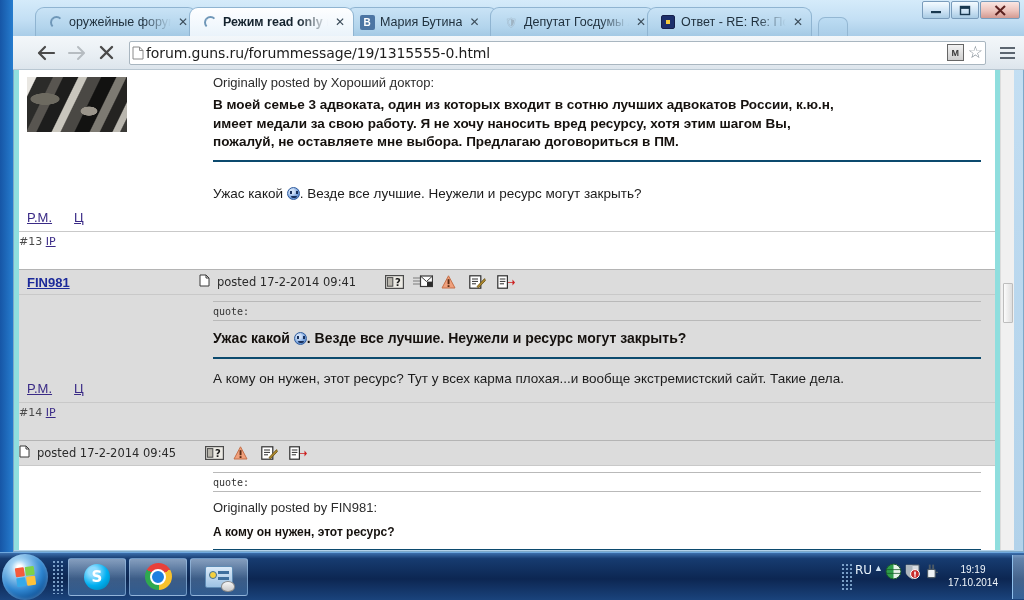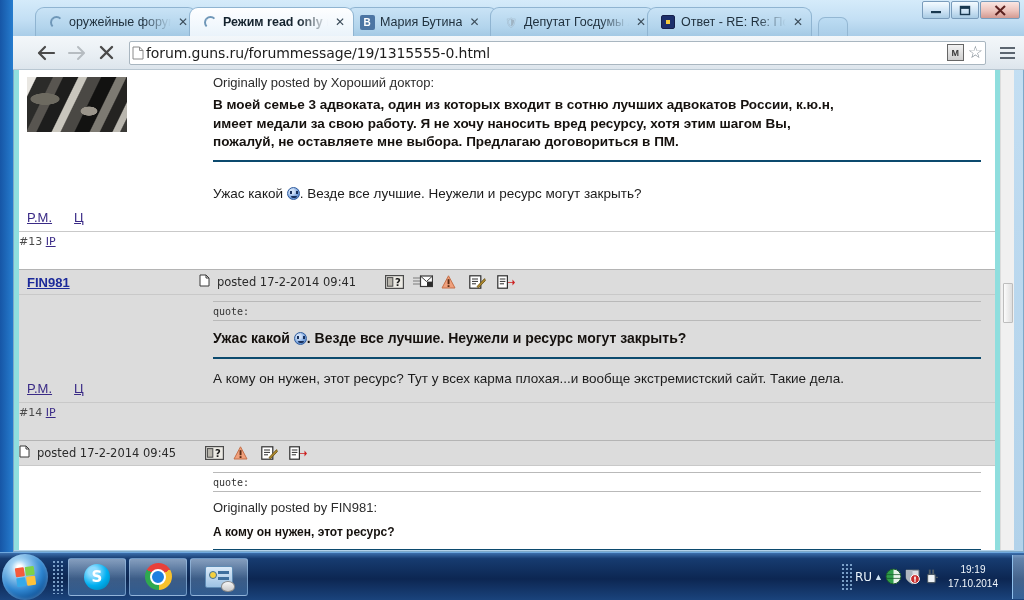--- a/index.html
+++ b/index.html
@@ -296,21 +296,21 @@
     opacity:.75;
   }
   .tbtn{
     width:58px;height:38px;margin-right:3px;
     border:1px solid rgba(160,200,240,.55);
     border-radius:3px;
     background:linear-gradient(180deg,rgba(225,240,255,.55),rgba(150,195,235,.35) 55%,rgba(110,165,215,.3));
     display:flex;align-items:center;justify-content:center;
   }
   .tray{
-    margin-left:auto; display:flex; align-items:center; gap:2px; padding-right:6px;
+    margin-left:auto; display:flex; align-items:flex-start; gap:2px; padding-right:6px;
   }
   .tray .lang{ color:#e9f3fb; font-size:12px; font-family:"DejaVu Sans", sans-serif;}
   .tray .uparrow{ color:#cfe3f4; font-size:9px; }
   .clock{
     color:#f2f8fd; font-size:10px; text-align:center; line-height:1.35;
     font-family:Liberation Sans, sans-serif; padding:0 6px;
   }
   .showdesk{
     width:12px;height:44px;margin-left:2px;
     border-left:1px solid #8fc0ec;

